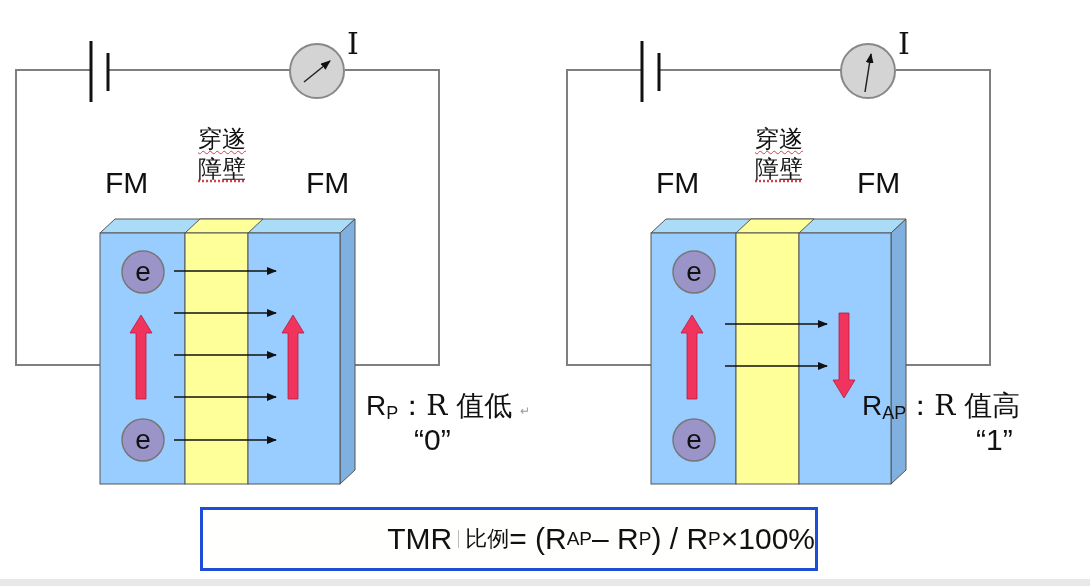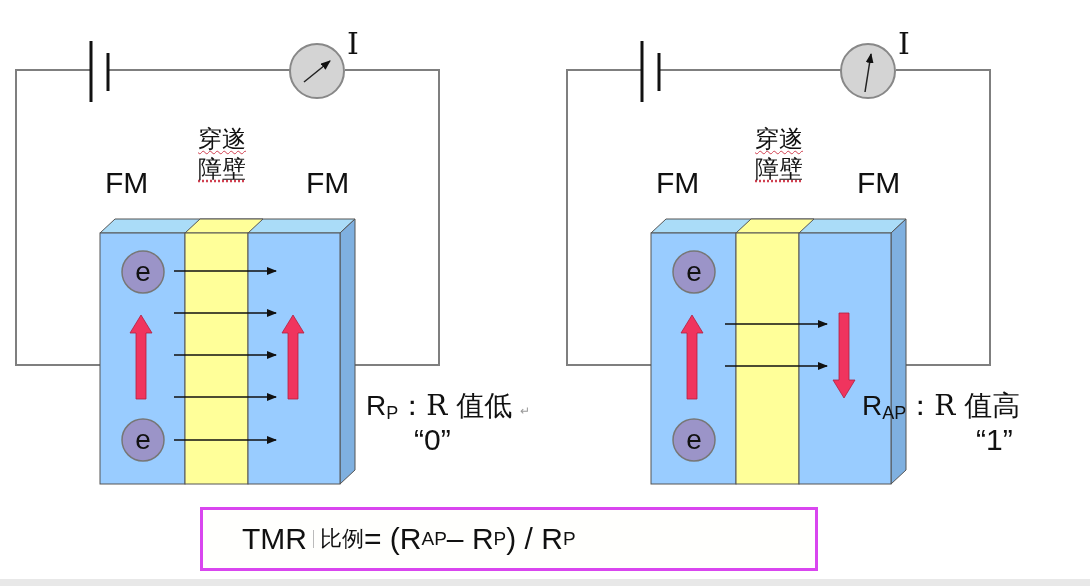--- a/index.html
+++ b/index.html
@@ -11,22 +11,22 @@
     .squiggle { text-decoration: underline wavy #d04050; text-decoration-thickness: 1px; text-underline-offset: 3px; }
     .dotted { text-decoration: underline dotted #d04050; text-underline-offset: 3px; }
     .current { font-family: "DejaVu Serif", serif; font-size: 30px; color: #111; }
     .res { font-family: "Liberation Sans", sans-serif; font-size: 28px; }
     .res .serifcn { font-family: "DejaVu Serif", serif; }
     .res sub { font-size: 18px; vertical-align: -4px; }
     .state { font-family: "Liberation Sans", sans-serif; font-size: 30px; }
     .ret { font-size: 12px; color: #999; }
     #formula-box {
       position: absolute; left: 200px; top: 507px; width: 618px; height: 64px;
-      border: 3px solid #d946ef; box-sizing: border-box; background: #fffffd;
-      display: flex; align-items: center; justify-content: flex-start;
+      border: 3px solid #1d4ed8; box-sizing: border-box; background: #fffffd;
+      display: flex; align-items: center; justify-content: flex-end;
       font-family: "Liberation Sans", sans-serif; font-size: 30px; color: #111; padding-left: 39px;
     }
     #formula-box .cn { font-family: Liberation Serif, serif; font-size: 22px; }
     #formula-box sub { font-size: 19px; vertical-align: -5px; }
     #formula-box .bar { display:inline-block; width:1px; height:18px; background:#bbb; margin:0 6px; vertical-align: middle; }
     #bottom-strip { position: absolute; left: 0; top: 579px; width: 1090px; height: 7px; background: #e8e8e8; }
   </style>
 </head>
 <body>
 
@@ -110,15 +110,16 @@
 <div id="formula-box">
   <span>TMR</span>
     <span class="bar"></span>
     <span class="cn">比例</span>
     <span> = (R</span>
     <sub>AP</sub>
     <span> – R</span>
     <sub>P</sub>
     <span>) / R</span>
     <sub>P</sub>
+    <span>×100%</span>
 </div>
 
 <div id="bottom-strip"></div>
 
 </body></html>

